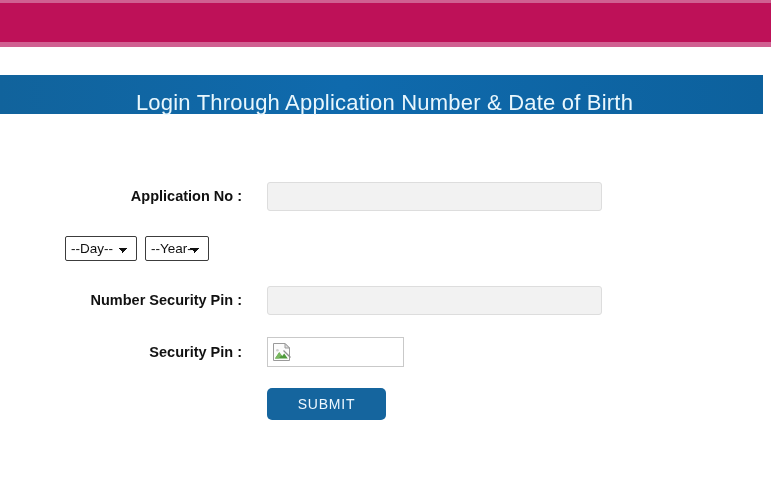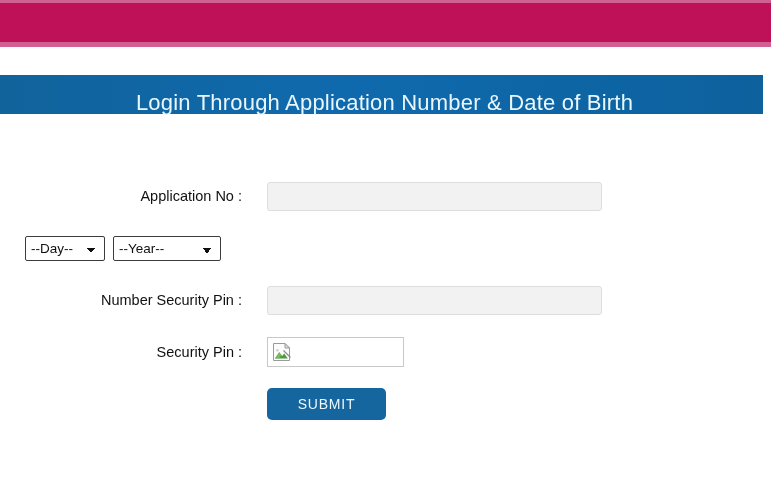--- a/index.html
+++ b/index.html
@@ -65,21 +65,21 @@
   }
   .form-row {
     display: flex;
     align-items: center;
     height: 52px;
   }
   .form-label {
     width: 242px;
     text-align: right;
     font-size: 14.5px;
-    font-weight: normal;
+    font-weight: bold;
     color: #111111;
     padding-right: 0;
     box-sizing: border-box;
     white-space: nowrap;
     padding-left: 23px;
   }
   .form-control {
     padding-left: 25px;
     display: flex;
     align-items: center;
@@ -120,23 +120,23 @@
     background-image:
       linear-gradient(45deg, transparent 50%, #101010 50%),
       linear-gradient(135deg, #101010 50%, transparent 50%);
     background-position:
       calc(100% - 13px) 11px,
       calc(100% - 8px) 11px;
     background-size: 5px 5px, 5px 5px;
     background-repeat: no-repeat;
     outline: none;
   }
-  .sel-day  { width: 80px; }
+  .sel-day  { width: 72px; margin-left: 40px; }
   .sel-month{ width: 143px; }
-  .sel-year { width: 108px; }
+  .sel-year { width: 64px; }
 
   .pin-box {
     width: 137px;
     height: 30px;
     border: 1px solid #c9c9c9;
     background: #ffffff;
     box-sizing: border-box;
     display: flex;
     align-items: center;
     padding-left: 4px;

